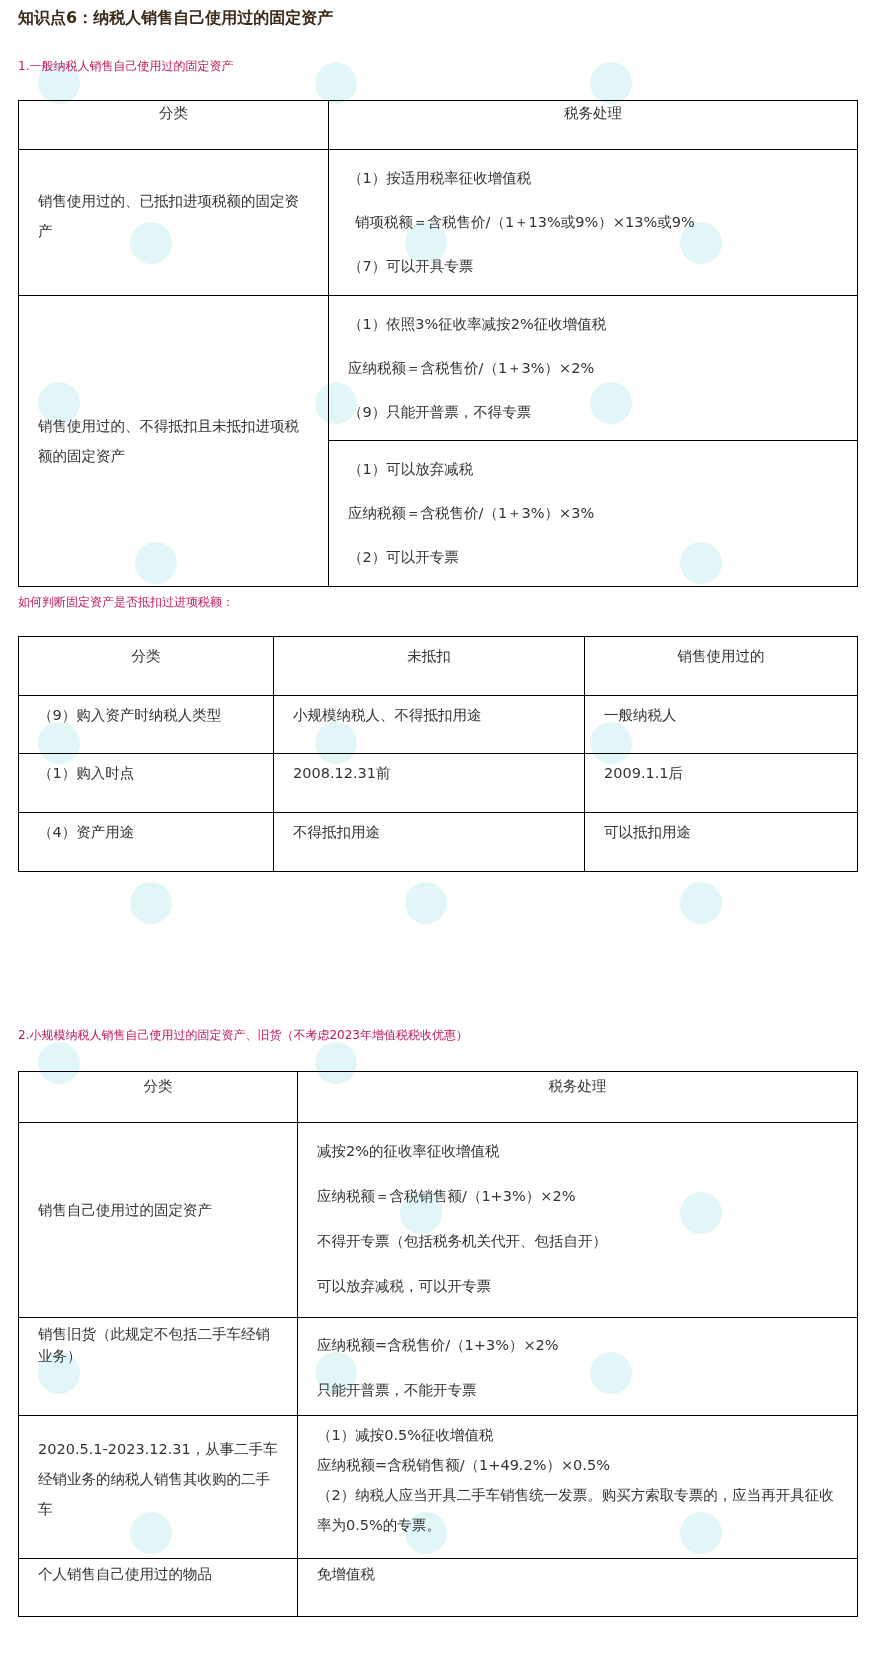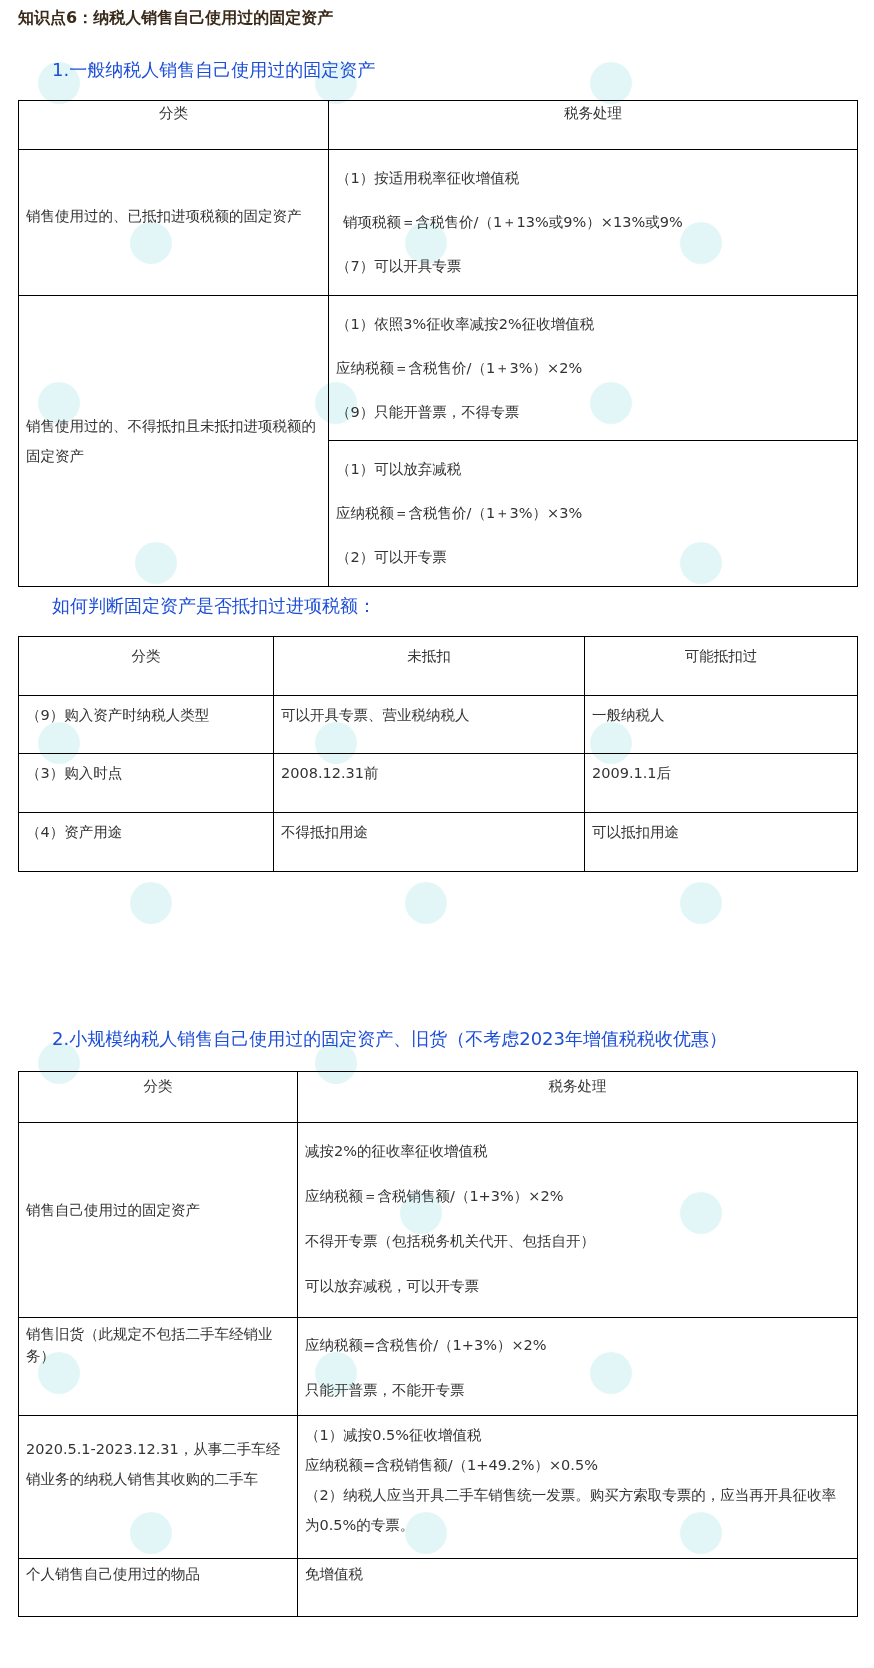--- a/index.html
+++ b/index.html
@@ -1,22 +1,22 @@
 <!DOCTYPE html>
 <html><head>
 <meta charset="utf-8">
 <style>
   html, body { margin: 0; padding: 0; background: #ffffff; }
   body { width: 874px; height: 1668px; position: relative; overflow: hidden;
          font-family: "DejaVu Sans", "Liberation Sans", sans-serif; color: #222; }
   .abs { position: absolute; }
   .title { left: 18px; top: 8px; font-size: 16px; font-weight: bold; color: #3a2a1a; white-space: nowrap; }
-  .para { font-size: 18px; color: #1d4ed8; white-space: nowrap; margin-left: 34px; }
+  .para { font-size: 12px; color: #be185d; white-space: nowrap; }
   table { position: absolute; border-collapse: collapse; table-layout: fixed; font-size: 14.5px; color: #333; }
-  td { border: 1.5px solid #000; vertical-align: top; padding: 0 7px; line-height: 20px; }
+  td { border: 1.5px solid #000; vertical-align: top; padding: 0 19px; line-height: 20px; }
   td.center { text-align: center; }
   .line { display: block; }
   .wm { position: absolute; pointer-events: none; opacity: 0.22; }
   .wm .circle { position: absolute; left: 0; top: 22px; width: 42px; height: 42px; border-radius: 50%; background: #7fd4d9; }
 </style>
 </head>
 <body>
 
 <div class="wm" style="left:38px;top:40px;">
     <div class="circle"></div>
@@ -145,29 +145,29 @@
 <table style="left:18px;top:636px;width:839px;">
   <colgroup>
       <col style="width:255px">
       <col style="width:311px">
       <col style="width:273px">
     </colgroup>
   <tbody>
       <tr style="height:59px">
     <td class="center" style="padding-top:9px">分类</td>
     <td class="center" style="padding-top:9px">未抵扣</td>
-    <td class="center" style="padding-top:9px">可能抵扣过</td>
+    <td class="center" style="padding-top:9px">销售使用过的</td>
   </tr>
   <tr style="height:58px">
     <td style="padding-top:9px">（9）购入资产时纳税人类型</td>
-    <td style="padding-top:9px">可以开具专票、营业税纳税人</td>
+    <td style="padding-top:9px">小规模纳税人、不得抵扣用途</td>
     <td style="padding-top:9px">一般纳税人</td>
   </tr>
   <tr style="height:59px">
-    <td style="padding-top:9px">（3）购入时点</td>
+    <td style="padding-top:9px">（1）购入时点</td>
     <td style="padding-top:9px">2008.12.31前</td>
     <td style="padding-top:9px">2009.1.1后</td>
   </tr>
   <tr style="height:59px">
     <td style="padding-top:9px">（4）资产用途</td>
     <td style="padding-top:9px">不得抵扣用途</td>
     <td style="padding-top:9px">可以抵扣用途</td>
   </tr>
 </tbody>
   </table>

